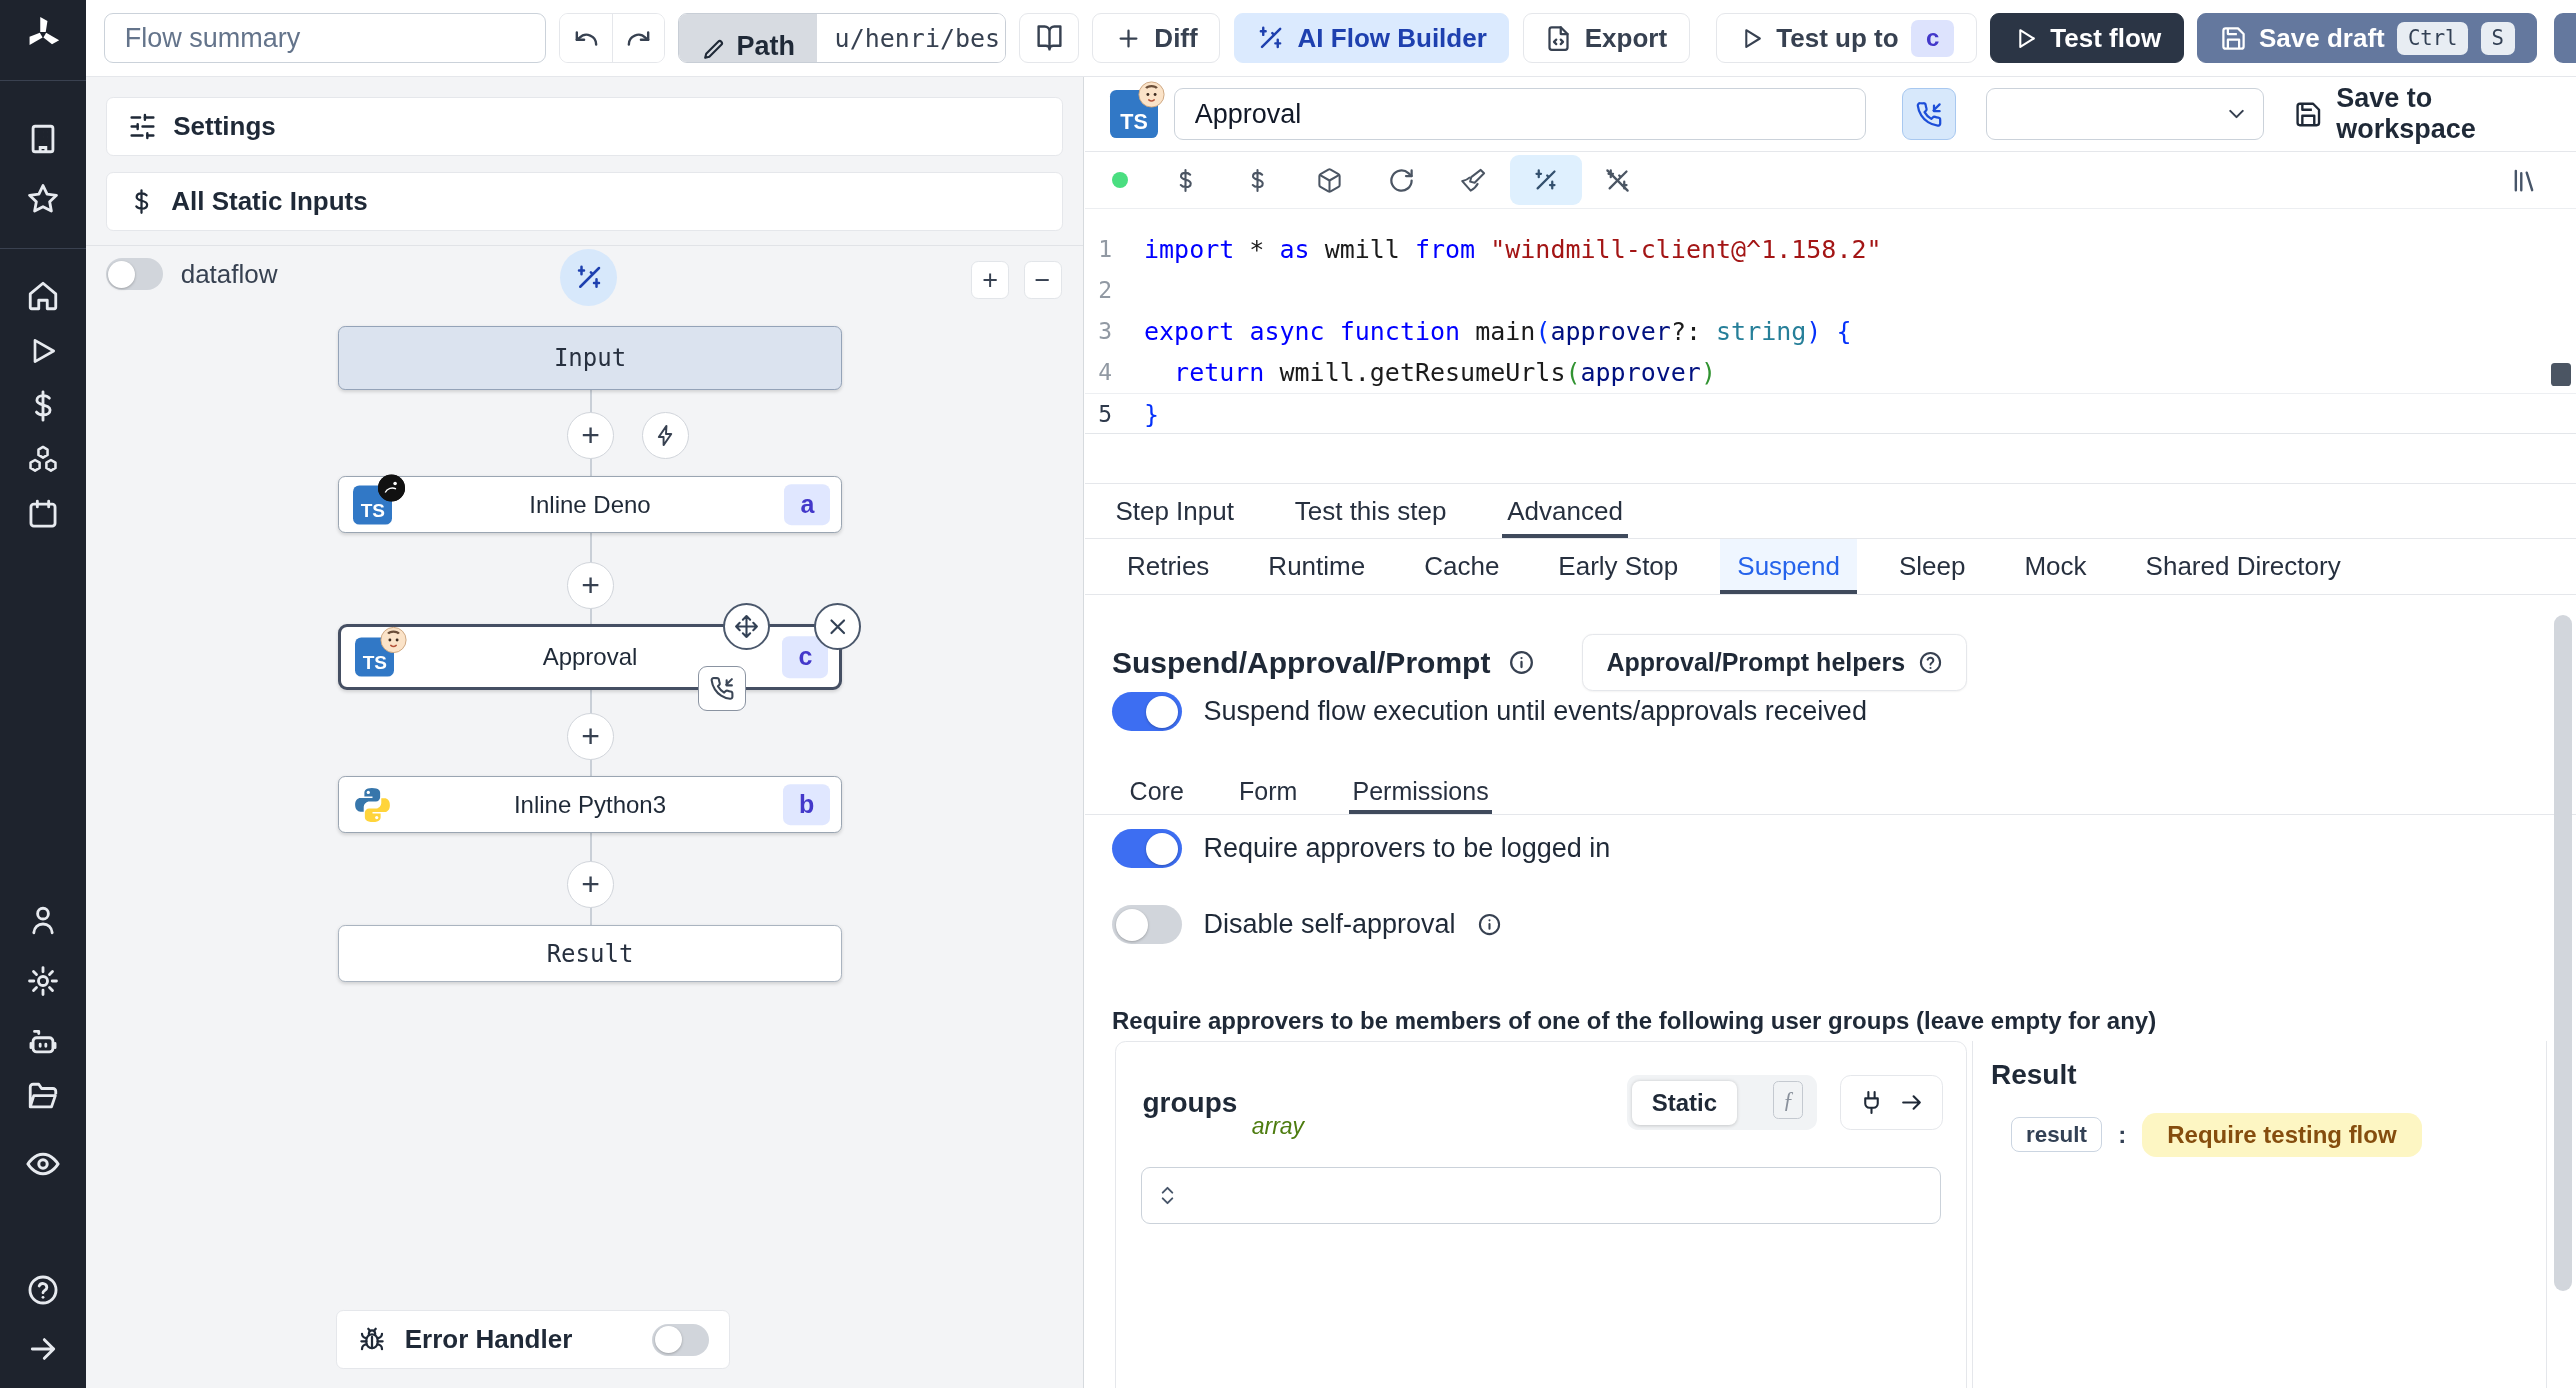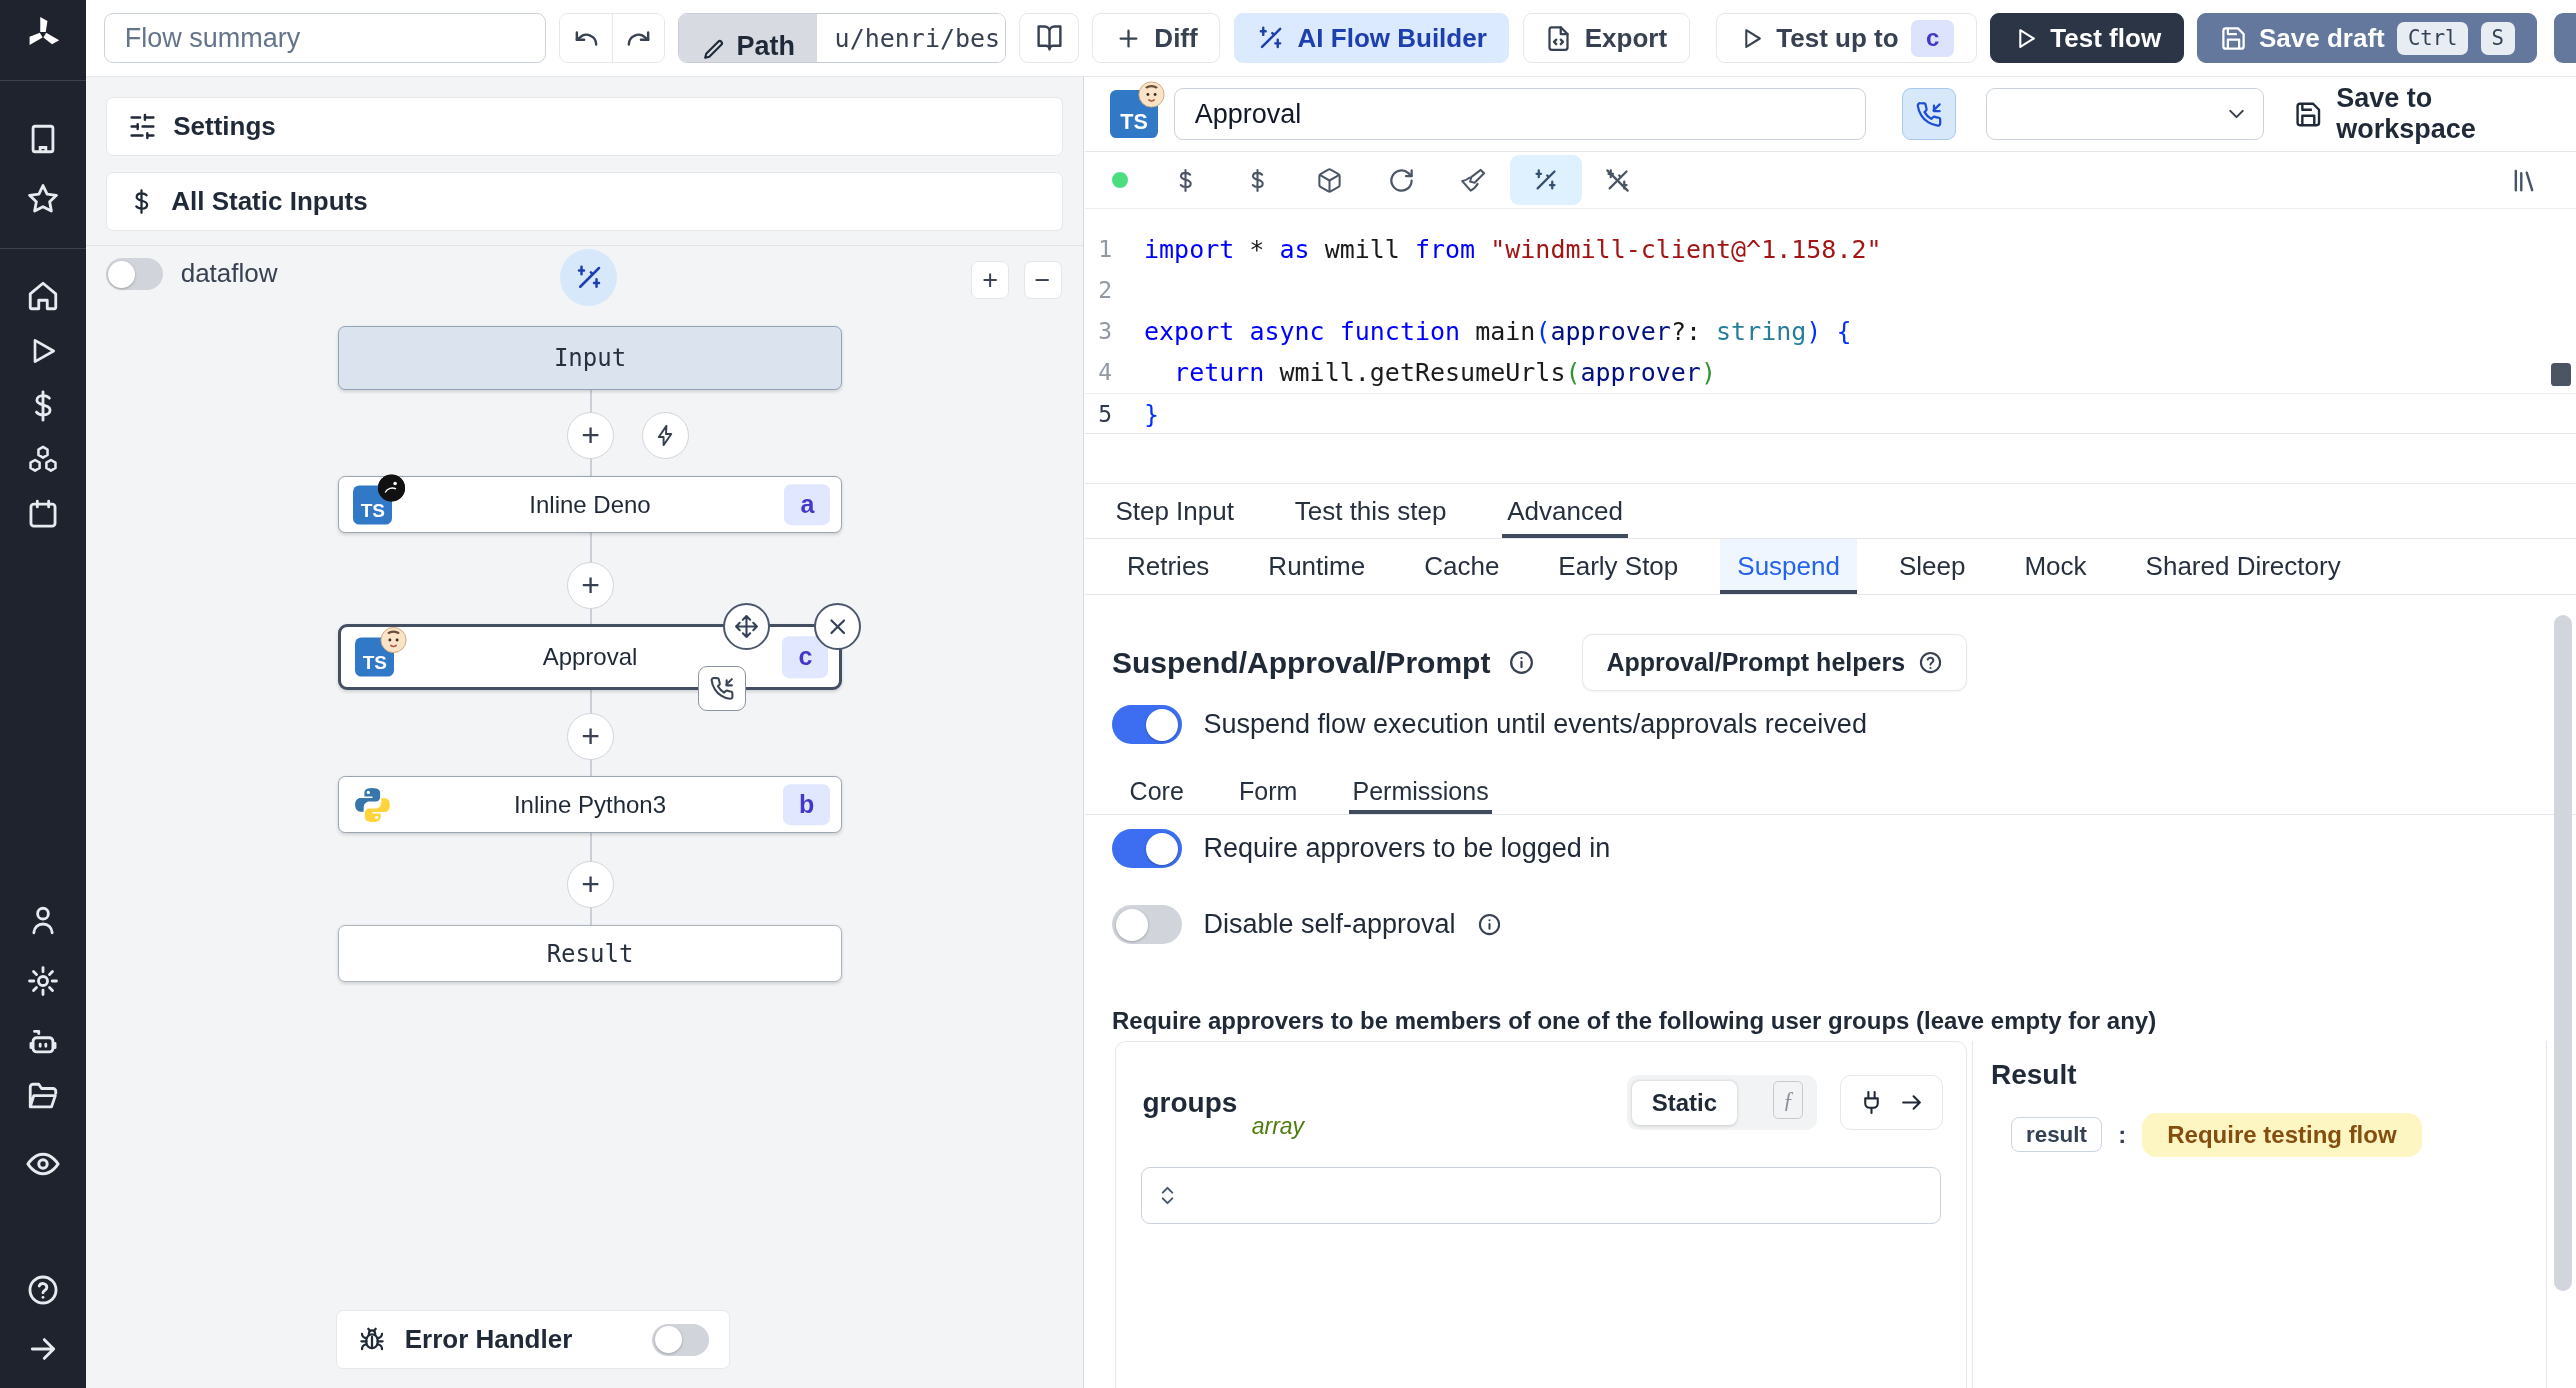--- a/index.html
+++ b/index.html
@@ -38,21 +38,21 @@
   .flex-sp { flex:1; }
   .deploy-partial { position:absolute; right:0; top:13.4px; width:22.4px; height:50px; background:#64789e; border-radius:9px 0 0 9px; }
 
   
   .flow-panel { position:absolute; left:86px; top:77px; width:998px; bottom:0; background:#f3f4f6;
                 border-right:0.9px solid #d6dade; z-index:10; }
   .panel-card { position:absolute; left:19.7px; right:19.7px; height:59px; background:#fff; border:0.9px solid #e5e7eb;
                 border-radius:7.2px; display:flex; align-items:center; gap:16px; padding:0 21.5px;
                 font-size:26px; font-weight:bold; color:#1f2937; }
   .flow-divider { position:absolute; top:168px; left:0; right:0; height:0.9px; background:#e1e3e7; }
-  .dataflow-row { position:absolute; top:181px; left:19.7px; display:flex; gap:18px;
+  .dataflow-row { position:absolute; top:181px; left:19.7px; display:flex; align-items:center; gap:18px;
                   font-size:26px; color:#374151; }
   .toggle { width:57px; height:32px; border-radius:894px; background:#d1d5db; position:relative; flex:none; }
   .toggle::after { content:''; position:absolute; width:27px; height:27px; background:#fff; border-radius:50%;
                    top:2.7px; left:2.7px; box-shadow:0 0.9px 2.7px rgba(0,0,0,.25); }
   .toggle.on { background:#3d6ef2; }
   .toggle.on::after { left:auto; right:2.7px; }
   .toggle.lg { width:70px; height:39px; }
   .toggle.lg::after { width:32px; height:32px; top:3.6px; left:3.6px; }
   .toggle.lg.on::after { left:auto; right:3.6px; }
   .wand-fab { position:absolute; top:172px; left:474px; width:57px; height:57px; border-radius:50%;
@@ -589,21 +589,21 @@
       <span class="helpers-btn">
         <span>Approval/Prompt helpers</span>
         <svg width="25" height="25" viewBox="0 0 24 24" fill="none" stroke="#374151" stroke-width="2" stroke-linecap="round">
             <circle cx="12" cy="12" r="9.2"></circle>
             <path d="M9.3 9.2a2.8 2.8 0 015.4 1c0 1.8-2.7 2.3-2.7 3.8"></path>
             <path d="M12 17.2h.01"></path>
           </svg>
       </span>
     </div>
 
-    <div class="row-toggle" style="top:109px">
+    <div class="row-toggle" style="top:96px">
       <span class="toggle lg on"></span>
       <span>Suspend flow execution until events/approvals received</span>
     </div>
 
     <div class="perm-tabs" id="perm-tabs">
         <div class="ptab">Core</div>
         <div class="ptab">Form</div>
         <div class="ptab active">Permissions</div>
       </div>
 

